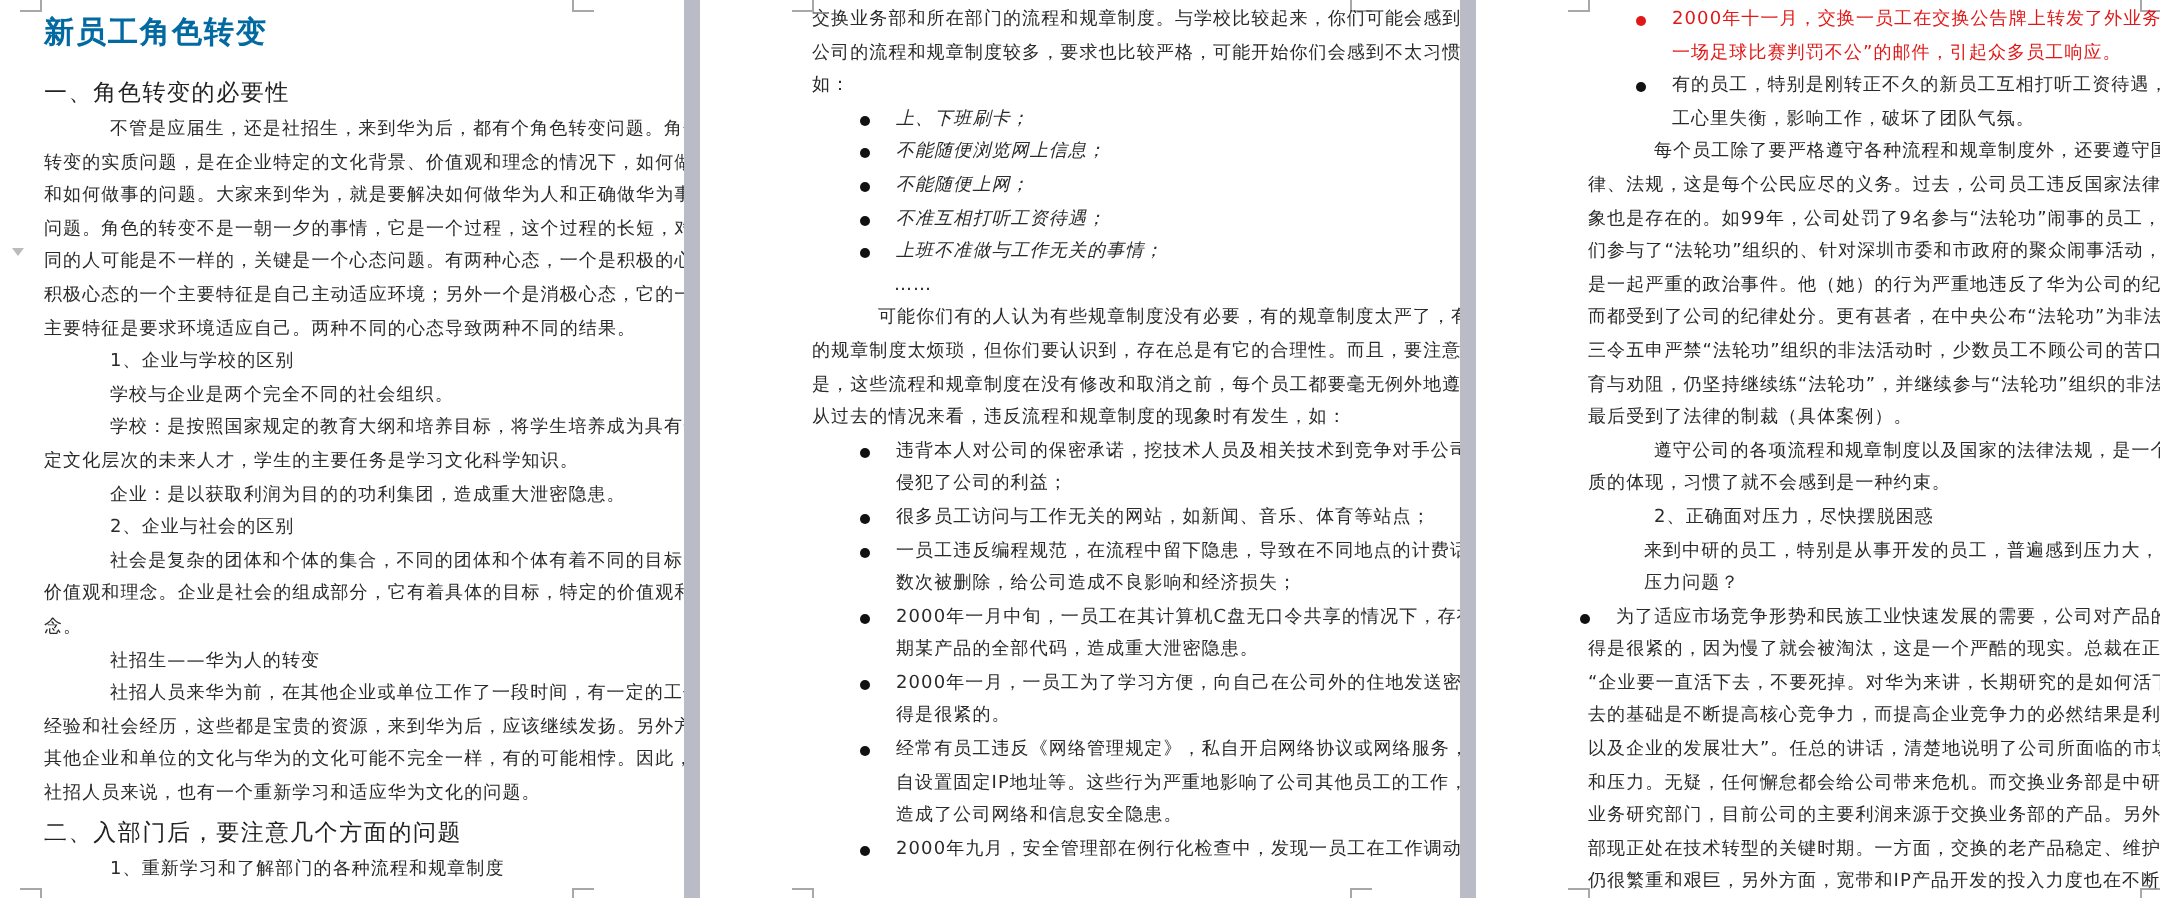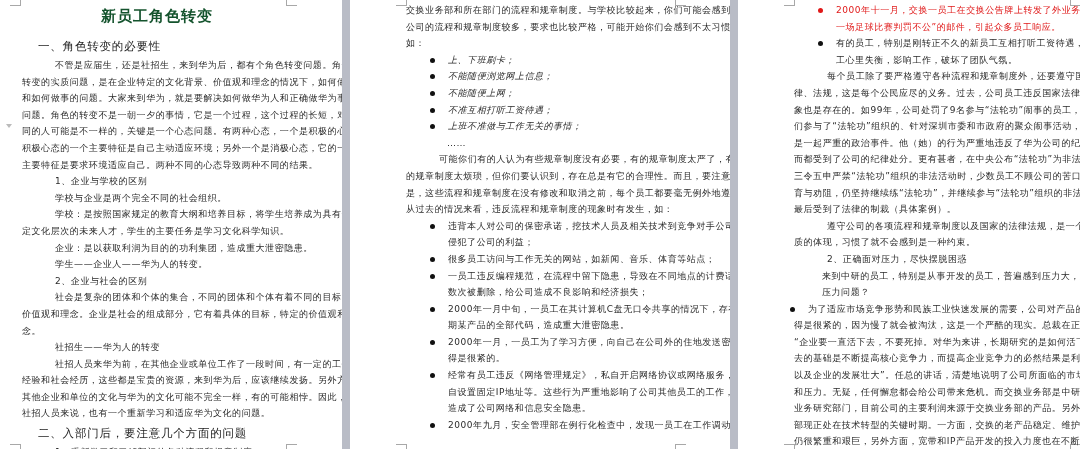--- a/index.html
+++ b/index.html
@@ -28,27 +28,27 @@
   .c-br { border-left-width: 1px; border-top-width: 1px; }
 
   .content { position: absolute; top: 0; }
   .line {
     font-size: 9px; line-height: 16.6px; white-space: nowrap;
     letter-spacing: 0.55px; color: #2a2a2a;
   }
   .indent { padding-left: 33px; }
   .sub-indent { padding-left: 33px; font-weight: normal; }
   .title {
-    text-align: center; font-size: 15px; font-weight: bold;
+    font-size: 15px; font-weight: bold;
     letter-spacing: 1px; line-height: 22px; margin-top: 5px; margin-bottom: 10px;
-    color: #14532d;
+    color: #0369a1;
   }
   .h1 {
     font-size: 11.5px; line-height: 18px; letter-spacing: 0.8px; color: #222;
-    margin: 2px 0 2px 16px;
+    margin: 2px 0 2px 0;
   }
   .bullet {
     position: relative; padding-left: 22px;
     font-size: 9px; line-height: 16.6px; white-space: nowrap;
     letter-spacing: 0.55px; color: #2a2a2a;
   }
   .bullet .dot {
     position: absolute; left: 4px; top: 6px;
     width: 5px; height: 5px; border-radius: 50%; background: #111;
   }
@@ -83,21 +83,20 @@
     <div class="line">问题。角色的转变不是一朝一夕的事情，它是一个过程，这个过程的长短，对不</div>
     <div class="line">同的人可能是不一样的，关键是一个心态问题。有两种心态，一个是积极的心态，</div>
     <div class="line">积极心态的一个主要特征是自己主动适应环境；另外一个是消极心态，它的一个</div>
     <div class="line">主要特征是要求环境适应自己。两种不同的心态导致两种不同的结果。</div>
 
     <div class="line sub-indent">1、企业与学校的区别</div>
     <div class="line indent">学校与企业是两个完全不同的社会组织。</div>
     <div class="line indent">学校：是按照国家规定的教育大纲和培养目标，将学生培养成为具有一</div>
     <div class="line">定文化层次的未来人才，学生的主要任务是学习文化科学知识。</div>
     <div class="line indent">企业：是以获取利润为目的的功利集团，造成重大泄密隐患。</div>
-    <div class="line indent">学生——企业人——华为人的转变。</div>
 
     <div class="line sub-indent">2、企业与社会的区别</div>
     <div class="line indent">社会是复杂的团体和个体的集合，不同的团体和个体有着不同的目标、</div>
     <div class="line">价值观和理念。企业是社会的组成部分，它有着具体的目标，特定的价值观和理</div>
     <div class="line">念。</div>
 
     <div class="line indent">社招生——华为人的转变</div>
     <div class="line indent">社招人员来华为前，在其他企业或单位工作了一段时间，有一定的工作</div>
     <div class="line">经验和社会经历，这些都是宝贵的资源，来到华为后，应该继续发扬。另外方面，</div>
     <div class="line">其他企业和单位的文化与华为的文化可能不完全一样，有的可能相悖。因此，对</div>

